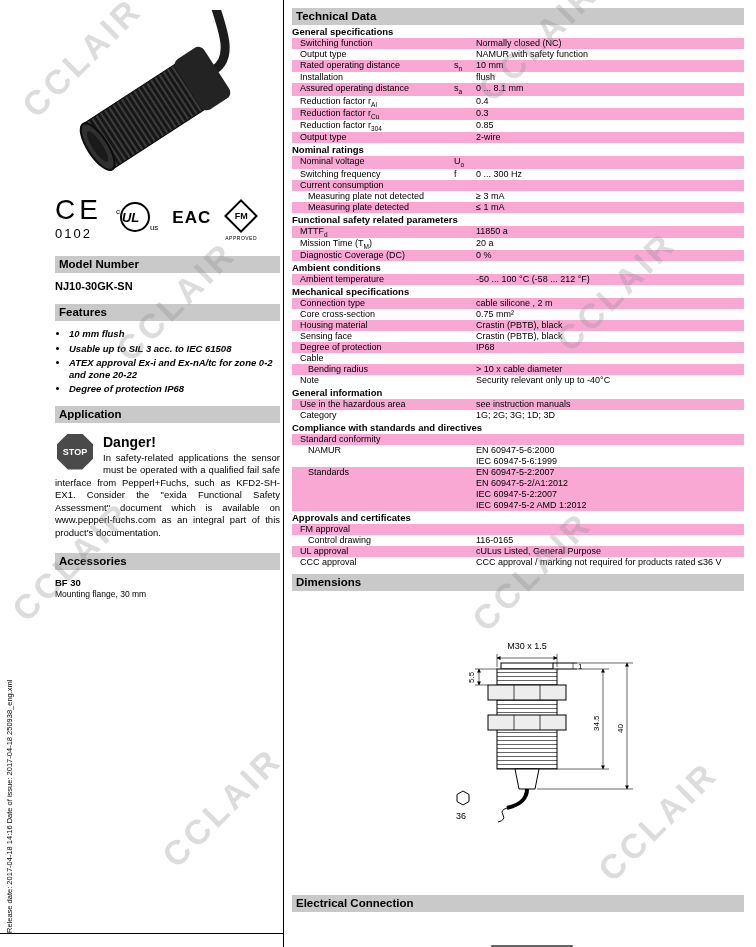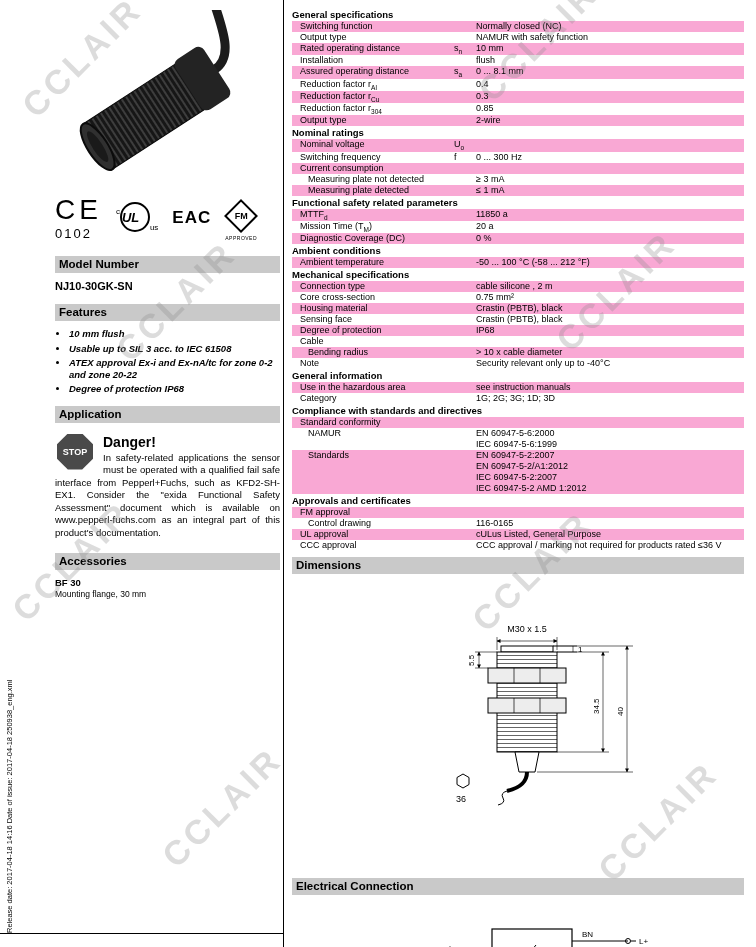--- a/index.html
+++ b/index.html
@@ -161,20 +161,21 @@
       <p class="danger-body">In safety-related applications the sensor must be operated with a qualified fail safe interface from Pepperl+Fuchs, such as KFD2-SH-EX1. Consider the "exida Functional Safety Assessment" document which is available on www.pepperl-fuchs.com as an integral part of this product's documentation.</p>
     </div>
 
     <div class="hbar acc-bar">Accessories</div>
     <div class="acc-code">BF 30</div>
     <div class="acc-desc">Mounting flange, 30 mm</div>
   </div>
 
   <div class="right-col">
 
+    <div class="hbar">Technical Data</div>
 
     <div class="tech-table">
         <div class="tsec">General specifications</div>
         <div class="trow shade">
           <div class="tlabel">Switching function</div>
           <div class="tsym"></div>
           <div class="tval">
             <div>Normally closed (NC)</div>
           </div>
         </div>

